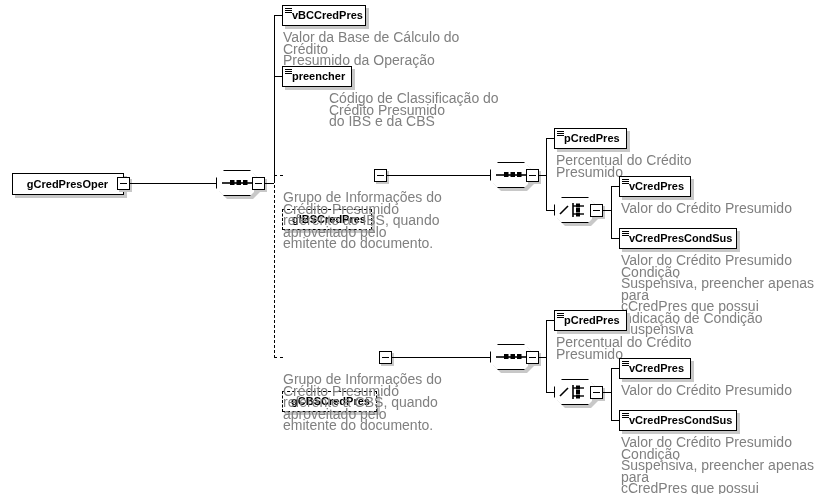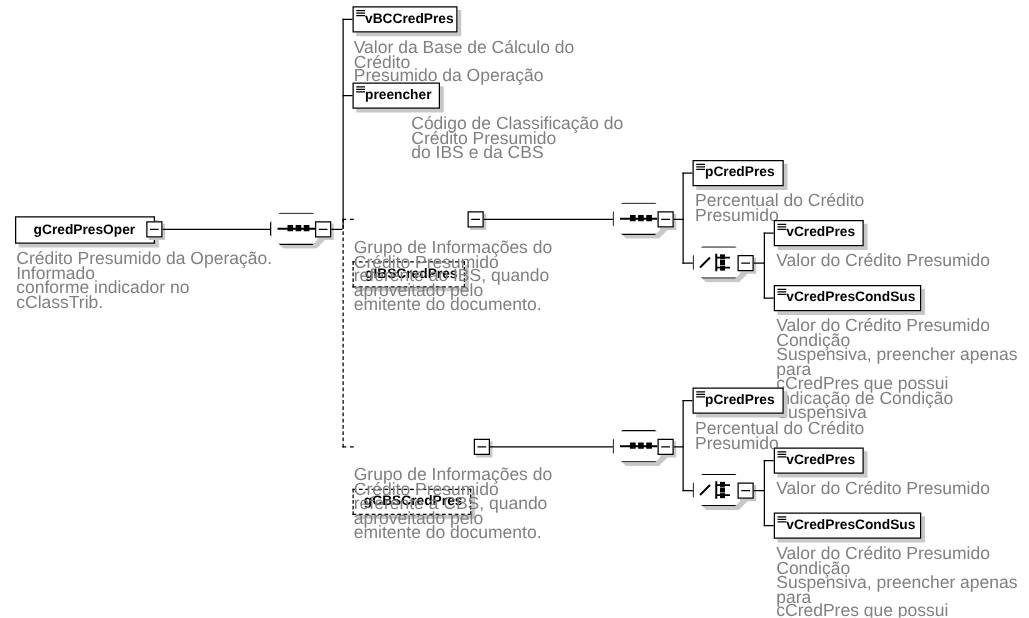--- a/index.html
+++ b/index.html
@@ -81,22 +81,20 @@
 </style>
 </head>
 <body>
 
 <div id="canvas">
 
   <div class="node root" style="left:12px;top:173px;width:112px;justify-content:center;">
     <span class="label">gCredPresOper</span>
   </div>
   <div class="toggle" style="left:117px;top:177px;"></div>
-  <div class="desc" style="left:13px;top:201px;width:210px;">Crédito Presumido da Operação. Informado
-conforme indicador no cClassTrib.</div>
 
   <div class="h" style="left:130px;top:183px;width:87px;"></div>
 
   <div class="conn" style="left:216px;top:170px;">
     <div class="octshadow"></div>
     <div class="oct"></div>
     <svg width="42" height="26" viewBox="0 0 42 26">
       <line x1="6" y1="13" x2="36" y2="13" stroke="#000" stroke-width="1.6"></line>
       <rect x="14" y="10" width="4.5" height="5" fill="#000"></rect>
       <rect x="20.5" y="10" width="4.5" height="5" fill="#000"></rect>

